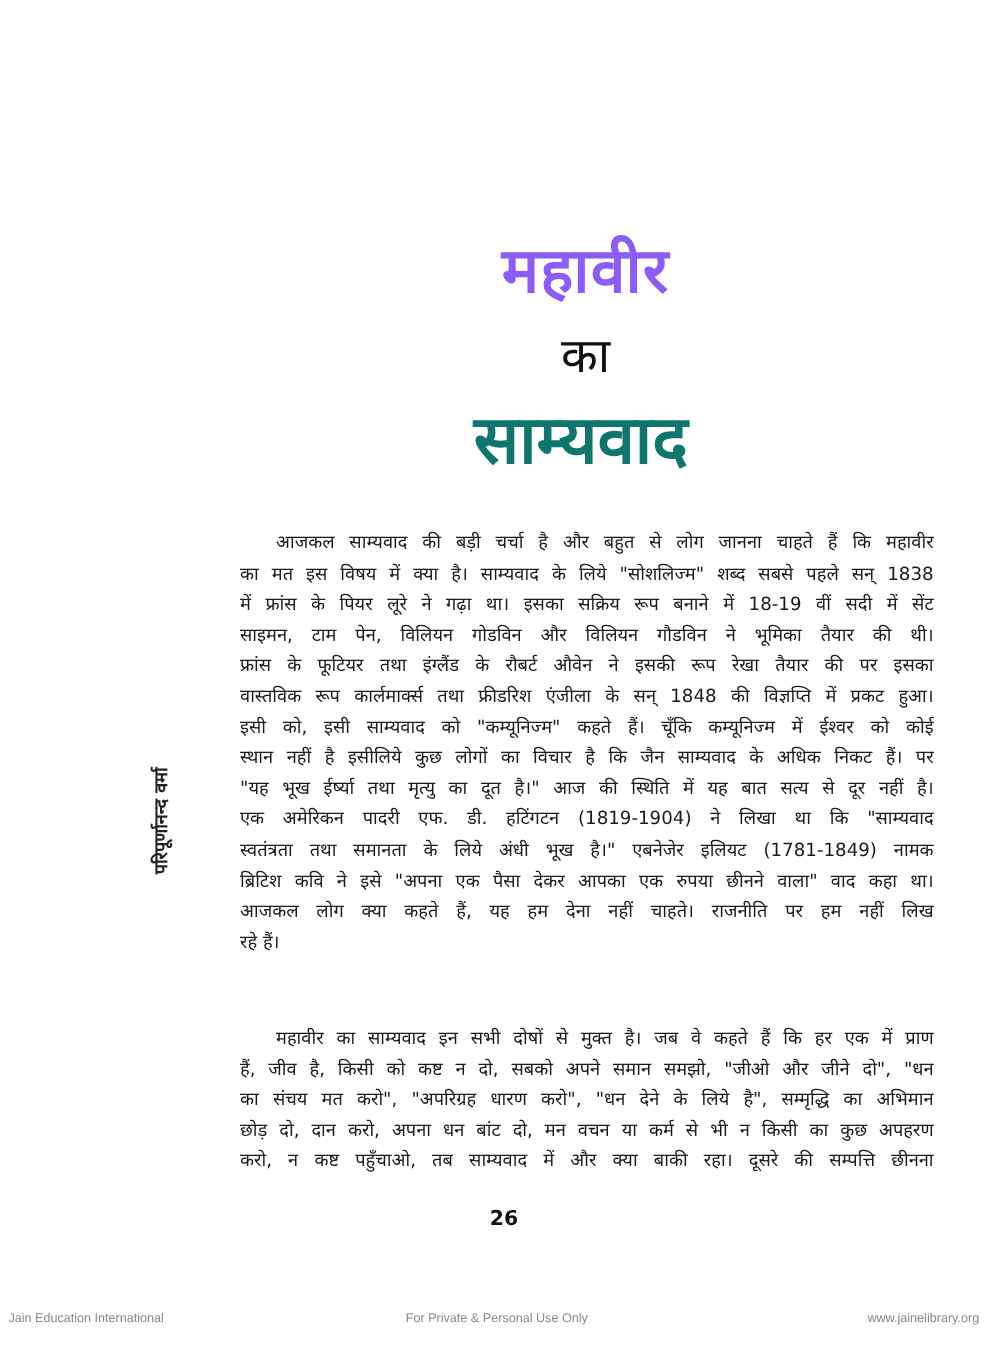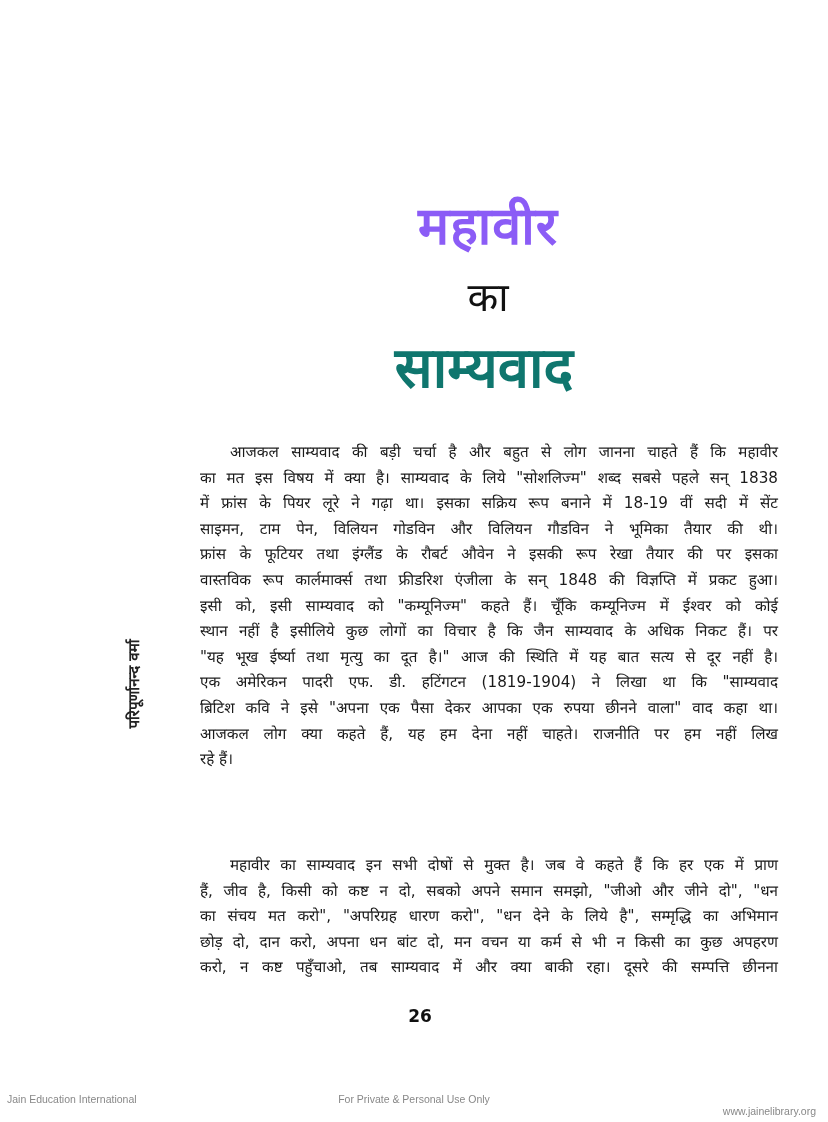--- a/index.html
+++ b/index.html
@@ -100,21 +100,21 @@
       top: 1093px;
       left: 0;
       width: 828px;
       height: 16px;
       font-family: "Liberation Sans", sans-serif;
       font-size: 10.5px;
       color: #888888;
     }
     .footer-left { position: absolute; left: 7px; top: 0; }
     .footer-center { position: absolute; left: 0; width: 828px; text-align: center; top: 0; }
-    .footer-right { position: absolute; right: 12px; top: 12px; }
+    .footer-right { position: absolute; right: 12px; top: 0; }
   </style>
 </head>
 <body>
 
 <div>
   <div class="title-line1">महावीर</div>
   <div class="title-line2">का</div>
   <div class="title-line3">साम्यवाद</div>
 </div>
 
@@ -124,20 +124,21 @@
   <span class="line indent">आजकल साम्यवाद की बड़ी  चर्चा है और बहुत से लोग जानना चाहते हैं कि महावीर</span>
   <span class="line">का मत इस विषय में क्या है। साम्यवाद के लिये "सोशलिज्म" शब्द सबसे पहले सन् 1838</span>
   <span class="line">में फ्रांस के पियर लूरे ने गढ़ा था।  इसका सक्रिय रूप  बनाने में 18-19  वीं सदी में  सेंट</span>
   <span class="line">साइमन,  टाम पेन,  विलियन गोडविन  और विलियन गौडविन ने  भूमिका तैयार की थी।</span>
   <span class="line">फ्रांस के  फूटियर तथा  इंग्लैंड के रौबर्ट  औवेन ने इसकी  रूप रेखा तैयार  की पर इसका</span>
   <span class="line">वास्तविक रूप कार्लमार्क्स तथा फ्रीडरिश एंजीला के सन् 1848 की विज्ञप्ति में प्रकट हुआ।</span>
   <span class="line">इसी को, इसी साम्यवाद को  "कम्यूनिज्म" कहते हैं।  चूँकि कम्यूनिज्म में ईश्वर  को कोई</span>
   <span class="line">स्थान नहीं है इसीलिये कुछ लोगों का विचार है कि जैन साम्यवाद के अधिक निकट हैं। पर</span>
   <span class="line">"यह भूख ईर्ष्या तथा मृत्यु का दूत है।" आज की स्थिति में यह बात  सत्य से दूर नहीं है।</span>
   <span class="line">एक अमेरिकन पादरी एफ. डी. हटिंगटन (1819-1904) ने लिखा था कि  "साम्यवाद</span>
+  <span class="line">स्वतंत्रता तथा समानता के लिये अंधी भूख है।" एबनेजेर इलियट  (1781-1849) नामक</span>
   <span class="line">ब्रिटिश कवि ने इसे "अपना एक पैसा देकर आपका एक रुपया छीनने वाला" वाद कहा था।</span>
   <span class="line">आजकल लोग क्या  कहते  हैं,  यह हम देना नहीं चाहते।  राजनीति  पर हम  नहीं लिख</span>
   <span class="line last">रहे हैं।</span>
 </div>
 
 <div class="body-text para2">
   <span class="line indent">महावीर का साम्यवाद इन सभी दोषों से मुक्त है।  जब वे कहते हैं कि हर एक में प्राण</span>
   <span class="line">हैं, जीव है, किसी को कष्ट न दो, सबको अपने समान समझो,  "जीओ और जीने दो",  "धन</span>
   <span class="line">का संचय मत करो", "अपरिग्रह धारण करो", "धन देने के लिये है", सम्मृद्धि का अभिमान</span>
   <span class="line">छोड़ दो, दान करो, अपना धन बांट दो, मन वचन या कर्म से भी न किसी का कुछ अपहरण</span>

